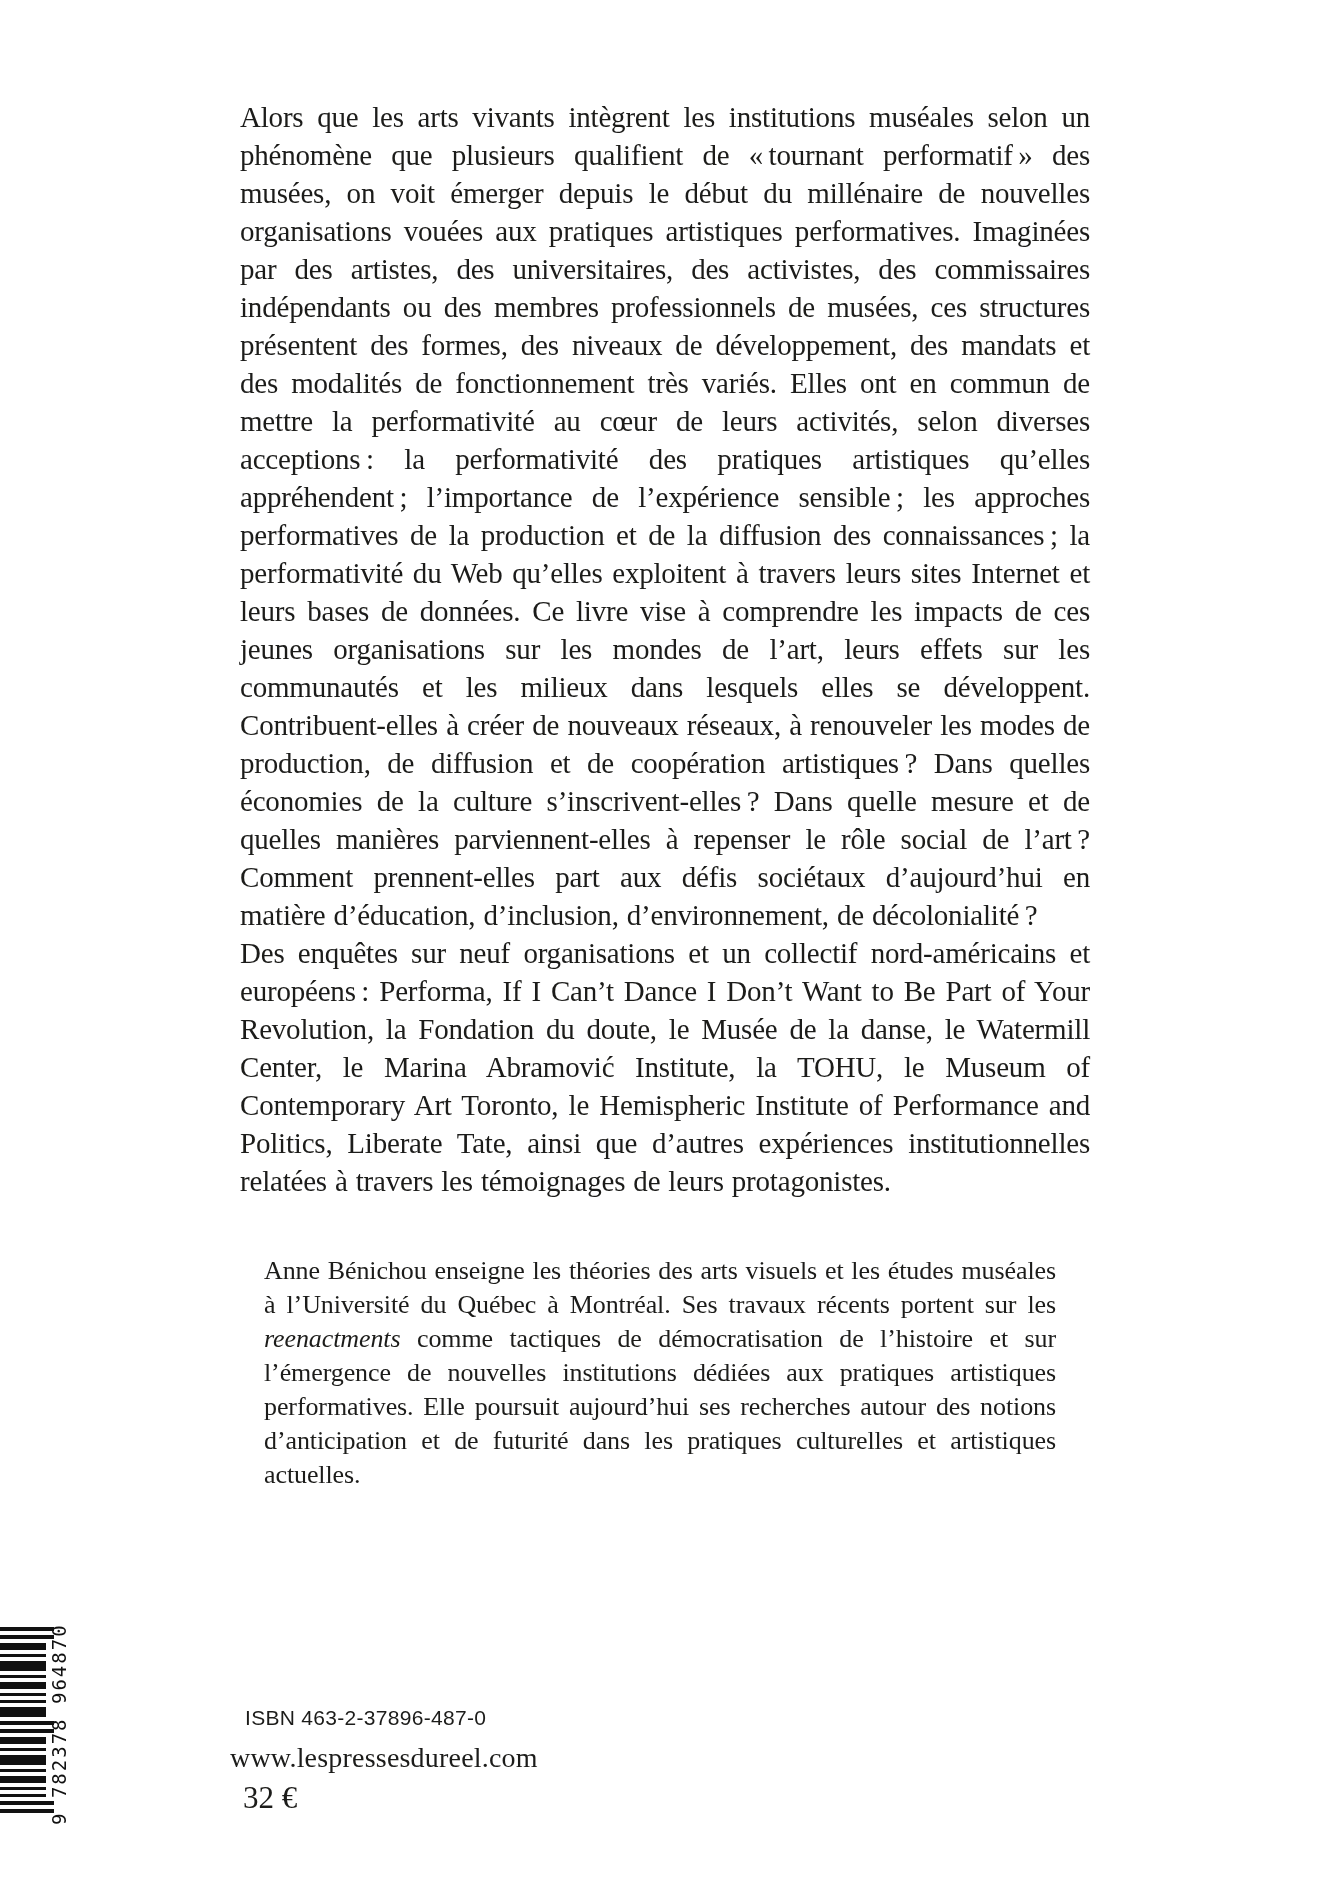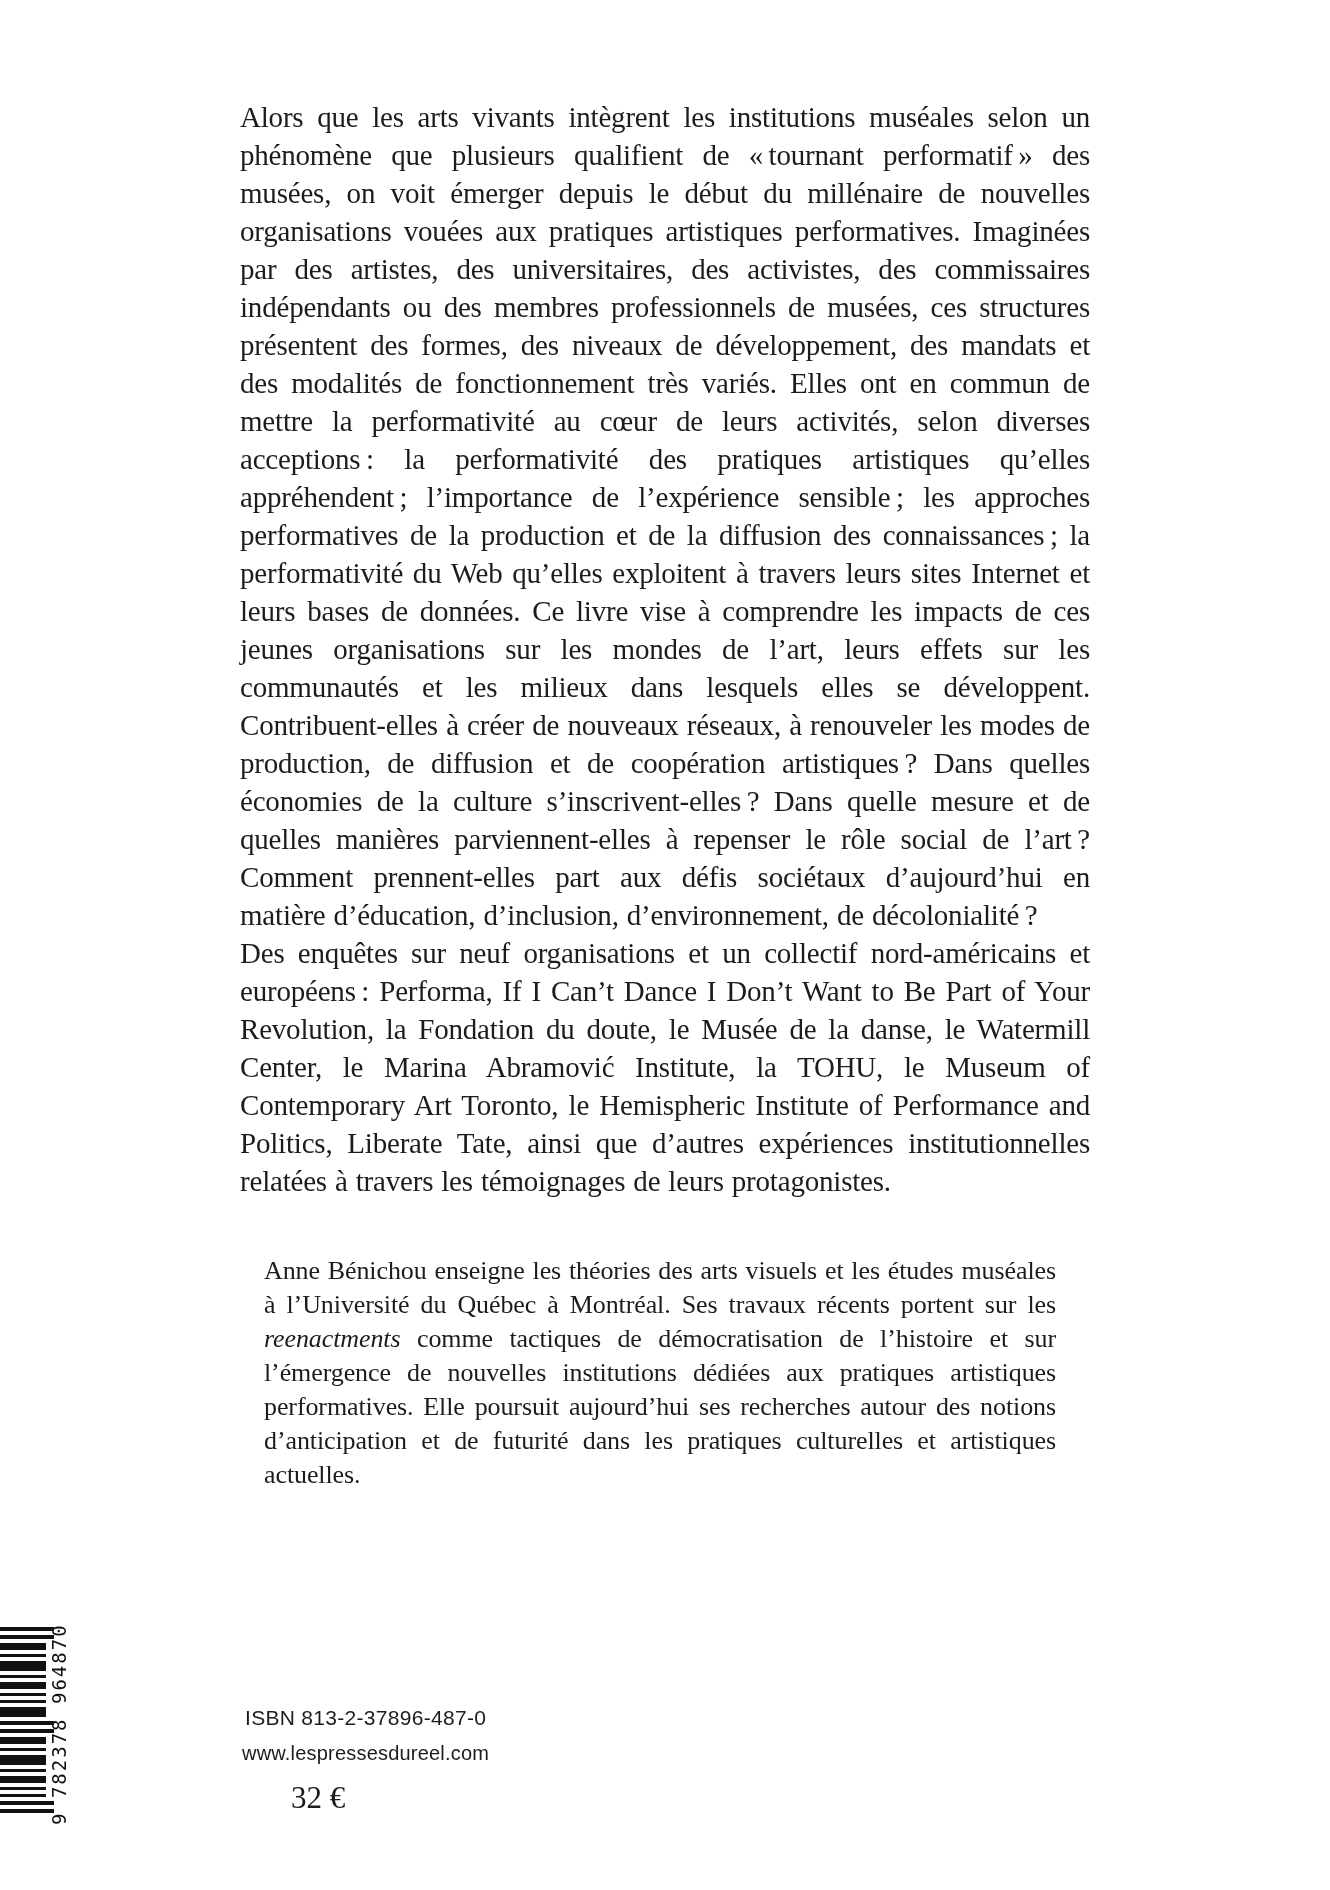--- a/index.html
+++ b/index.html
@@ -66,34 +66,33 @@
     position: absolute;
     left: 245px;
     top: 1706px;
     font-family: "Liberation Sans", sans-serif;
     font-size: 21px;
     font-weight: 500;
     letter-spacing: 0.3px;
   }
   .website {
     position: absolute;
-    left: 242px;
+    left: 230px;
     top: 1742px;
-    font-family: Liberation Sans, sans-serif;
-    font-size: 20px;
+    font-family: Liberation Serif, serif;
+    font-size: 28px;
     font-weight: 400;
     letter-spacing: 0.2px;
   }
   .price {
     position: absolute;
     left: 243px;
     top: 1780px;
     font-family: "Liberation Serif", serif;
     font-size: 31px;
-    margin-left: 48px;
   }
 </style>
 </head>
 <body>
 
 <div class="page">
 
   <div class="text-block">
     <p class="body-par">Alors que les arts vivants intègrent les institutions muséales selon un phénomène que plusieurs qualifient de « tournant performatif » des musées, on voit émerger depuis le début du millénaire de nouvelles organisations vouées aux pratiques artistiques performatives. Imaginées par des artistes, des universitaires, des activistes, des commissaires indépendants ou des membres professionnels de musées, ces structures présentent des formes, des niveaux de développement, des mandats et des modalités de fonctionnement très variés. Elles ont en commun de mettre la performativité au cœur de leurs activités, selon diverses acceptions : la performativité des pratiques artistiques qu’elles appréhendent ; l’importance de l’expérience sensible ; les approches performatives de la production et de la diffusion des connaissances ; la performativité du Web qu’elles exploitent à travers leurs sites Internet et leurs bases de données. Ce livre vise à comprendre les impacts de ces jeunes organisations sur les mondes de l’art, leurs effets sur les communautés et les milieux dans lesquels elles se développent. Contribuent-elles à créer de nouveaux réseaux, à renouveler les modes de production, de diffusion et de coopération artistiques ? Dans quelles économies de la culture s’inscrivent-elles ? Dans quelle mesure et de quelles manières parviennent-elles à repenser le rôle social de l’art ? Comment prennent-elles part aux défis sociétaux d’aujourd’hui en matière d’éducation, d’inclusion, d’environnement, de décolonialité ?</p>
     <p class="body-par">Des enquêtes sur neuf organisations et un collectif nord-américains et européens : Performa, If I Can’t Dance I Don’t Want to Be Part of Your Revolution, la Fondation du doute, le Musée de la danse, le Watermill Center, le Marina Abramović Institute, la TOHU, le Museum of Contemporary Art Toronto, le Hemispheric Institute of Performance and Politics, Liberate Tate, ainsi que d’autres expériences institutionnelles relatées à travers les témoignages de leurs protagonistes.</p>
@@ -122,19 +121,19 @@
         <rect x="0" y="149" width="46" height="7"></rect>
         <rect x="0" y="160" width="46" height="3"></rect>
         <rect x="0" y="167" width="46" height="3"></rect>
         <rect x="0" y="174" width="54" height="4"></rect>
         <rect x="0" y="182" width="54" height="4"></rect>
       </g>
     </svg>
     <div class="barcode-num">9 782378 964870</div>
   </div>
 
-  <div class="isbn">ISBN 813-2-37896-487-0</div>
+  <div class="isbn">ISBN 463-2-37896-487-0</div>
 
   <div class="website">www.lespressesdureel.com</div>
 
   <div class="price">32 €</div>
 
 </div>
 
 </body></html>

